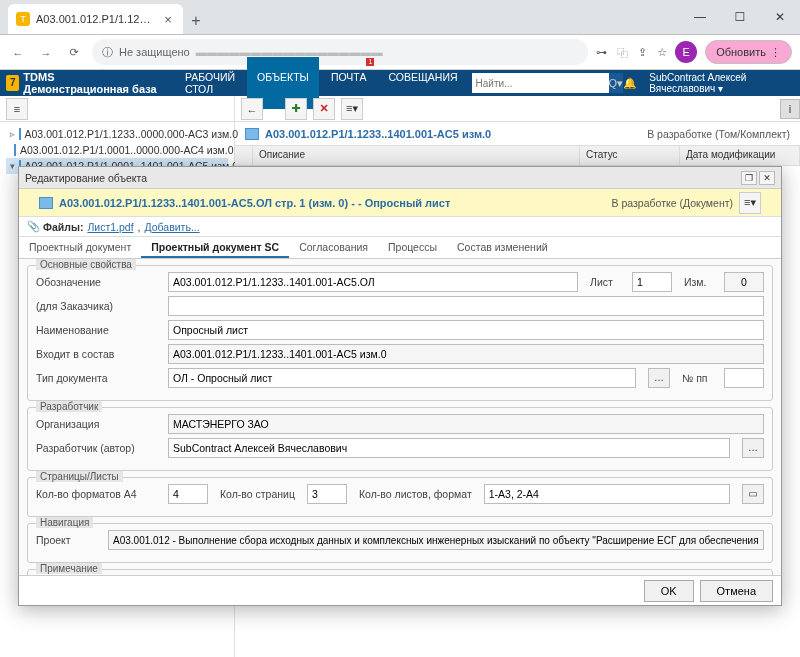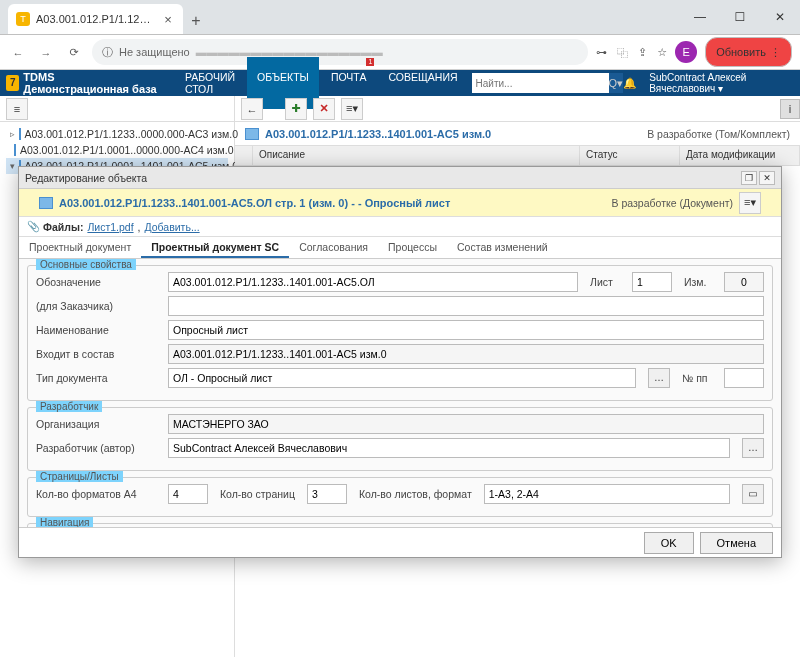--- a/index.html
+++ b/index.html
@@ -12,21 +12,21 @@
 .tab-close { width:14px; height:14px; font-size:13px; color:#555; text-align:center; cursor:pointer; }
 .newtab { width:26px; height:26px; display:flex; align-items:center; justify-content:center; color:#555; font-size:16px; cursor:pointer; }
 .win-controls { margin-left:auto; display:flex; height:35px; }
 .win-btn { width:40px; display:flex; align-items:center; justify-content:center; color:#333; cursor:pointer; font-size:12px; }
 
 .addr-bar { height:35px; background:#fff; display:flex; align-items:center; padding:0 8px; gap:8px; border-bottom:1px solid #d0d0d0;}
 .nav-btn { width:20px; height:20px; display:flex; align-items:center; justify-content:center; color:#555; cursor:pointer; }
 .addr-field { flex:1; height:26px; background:#f1f3f4; border-radius:13px; display:flex; align-items:center; padding:0 10px; gap:6px; font-size:11px; color:#666;}
 .addr-icons { display:flex; gap:10px; align-items:center; color:#555; }
 .avatar { width:22px; height:22px; border-radius:50%; background:#9c27b0; color:#fff; display:flex; align-items:center; justify-content:center; font-size:11px;}
-.update-btn { height:24px; padding:14px 10px; border:1px solid #c0c0c0; border-radius:12px; background:#ef4444; display:flex; align-items:center; font-size:11px; cursor:pointer;}
+.update-btn { height:24px; padding:8px 10px; border:1px solid #c0c0c0; border-radius:12px; background:#f9a8d4; display:flex; align-items:center; font-size:11px; cursor:pointer;}
 
 .app-header { height:26px; background:#0d497d; display:flex; align-items:center; padding:0 6px; gap:4px; color:#fff; }
 .app-logo { width:16px; height:16px; background:#f7b500; border-radius:2px; font-size:10px; text-align:center; line-height:16px; font-weight:bold; color:#333;}
 .app-title { font-size:11px; font-weight:bold; margin-right:8px;}
 .app-nav { display:flex; gap:2px; }
 .nav-item { padding:14px 10px; font-size:10.5px; cursor:pointer; position:relative;}
 .nav-item.active { background:#0369a1; }
 .badge { position:absolute; top:1px; right:2px; width:8px; height:8px; background:#d32f2f; font-size:7px; text-align:center; line-height:8px;}
 .search-box { margin-left:auto; height:20px; width:140px; background:#fff; display:flex; align-items:center; padding:0 4px; }
 .search-input { flex:1; border:none; font-size:10px; }
@@ -44,37 +44,37 @@
 .tree-icon { width:14px; height:12px; background:#7cb8e8; border:1px solid #4a90d0;}
 
 .main-toolbar { position:absolute; left:235px; right:0; top:0; height:26px; display:flex; align-items:center; padding:0 6px; gap:6px; border-bottom:1px solid #ddd;}
 .breadcrumb { position:absolute; left:235px; right:0; top:26px; height:24px; display:flex; align-items:center; padding:0 10px; border-bottom:1px solid #ddd;}
 .bc-icon { width:14px; height:12px; background:#7cb8e8; border:1px solid #4a90d0; margin-right:6px;}
 .bc-text { color:#2b6ca8; font-weight:bold; font-size:11px;}
 .bc-status { margin-left:auto; font-size:10.5px; color:#555;}
 .grid-hdr { position:absolute; left:235px; right:0; top:50px; height:20px; background:#f0f0f0; border-bottom:1px solid #ddd; display:flex; font-size:10px;}
 .grid-hdr > div { border-right:1px solid #ddd; padding:3px 6px;}
 
-.dialog { position:absolute; left:18px; top:70px; width:764px; height:392px; background:#fff; border:1px solid #999; box-shadow:0 4px 20px rgba(0,0,0,0.3); display:flex; flex-direction:column;}
+.dialog { position:absolute; left:18px; top:70px; width:764px; height:440px; background:#fff; border:1px solid #999; box-shadow:0 4px 20px rgba(0,0,0,0.3); display:flex; flex-direction:column;}
 .dlg-title { height:22px; background:#e8e8e8; border-bottom:1px solid #ccc; display:flex; align-items:center; padding:0 6px; font-size:10.5px;}
 .dlg-close { margin-left:auto; display:flex; gap:2px;}
 .dlg-close span { width:16px; height:14px; border:1px solid #bbb; background:#f5f5f5; text-align:center; line-height:12px; font-size:9px; cursor:pointer;}
 .dlg-header { height:28px; background:#fef9c3; display:flex; align-items:center; padding:0 20px; border-bottom:1px solid #ddd;}
 .dlg-hdr-icon { width:14px; height:12px; background:#7cb8e8; border:1px solid #4a90d0; margin-right:6px;}
 .dlg-hdr-text { color:#2b6ca8; font-weight:bold; font-size:11px;}
 .dlg-hdr-status { margin-left:auto; font-size:10.5px; color:#555; margin-right:6px;}
 .dlg-files { height:20px; display:flex; align-items:center; padding:0 8px; border-bottom:1px solid #ddd; font-size:10.5px; gap:4px;}
 .dlg-files .pin { width:12px; color:#666;}
 .dlg-files a { color:#2b6ca8; text-decoration:underline; cursor:pointer;}
 .dlg-tabs { height:22px; display:flex; border-bottom:1px solid #ccc; font-size:10.5px;}
 .dlg-tab { padding:4px 10px; cursor:pointer; color:#555;}
 .dlg-tab.active { border-bottom:2px solid #2b6ca8; color:#222; font-weight:bold;}
 .dlg-body { flex:1; overflow:auto; padding:6px 8px; background:#fafafa;}
 .fieldset { border:1px solid #ccc; border-radius:3px; padding:6px 8px 8px; margin-bottom:6px; position:relative;}
-.legend { position:absolute; top:-7px; left:8px; background:#7dd3fc; padding:0 4px; font-size:10px; color:#555;}
+.legend { position:absolute; top:-7px; left:8px; background:#e5e5e5; padding:0 4px; font-size:10px; color:#555;}
 .row { display:flex; align-items:center; margin-bottom:4px; gap:12px;}
 .lbl { width:120px; font-size:10.5px; color:#444;}
 .fld { flex:1; height:20px; border:1px solid #bbb; background:#fff; padding:0 4px; font-size:10.5px;}
 .fld.sm { flex:none; width:40px;}
 .fld-btn { width:22px; height:20px; border:1px solid #bbb; background:#f0f0f0; text-align:center; line-height:18px; cursor:pointer; font-size:10px;}
 .textarea { width:100%; height:50px; border:1px solid #bbb; background:#fff;}
 .dlg-footer { height:30px; border-top:1px solid #ccc; display:flex; align-items:center; justify-content:flex-end; padding:0 8px; gap:6px;}
 .btn { height:22px; padding:0 16px; border:1px solid #aaa; background:#f0f0f0; cursor:pointer; font-size:11px;}
 
 .right-panel { position:absolute; right:0; top:0; width:20px; height:100%; }

